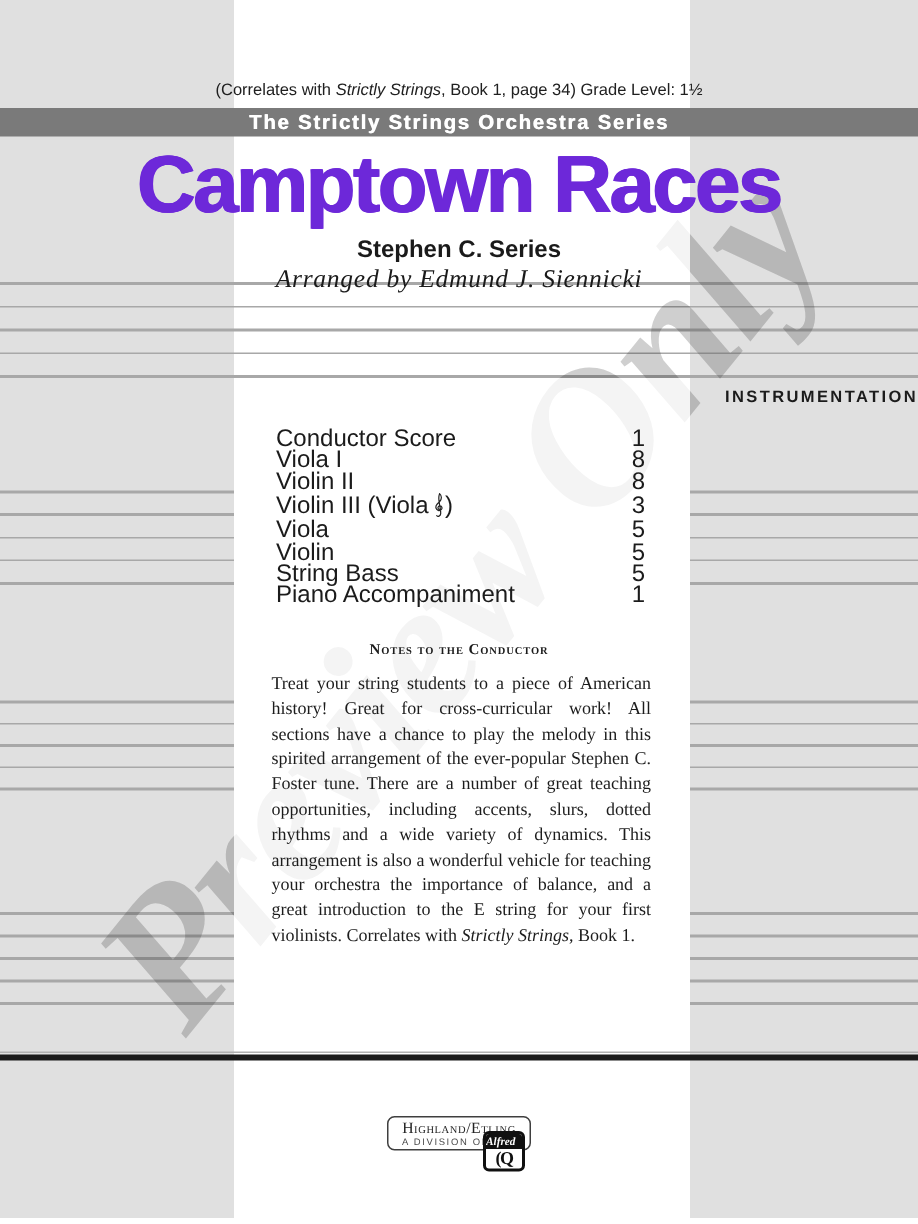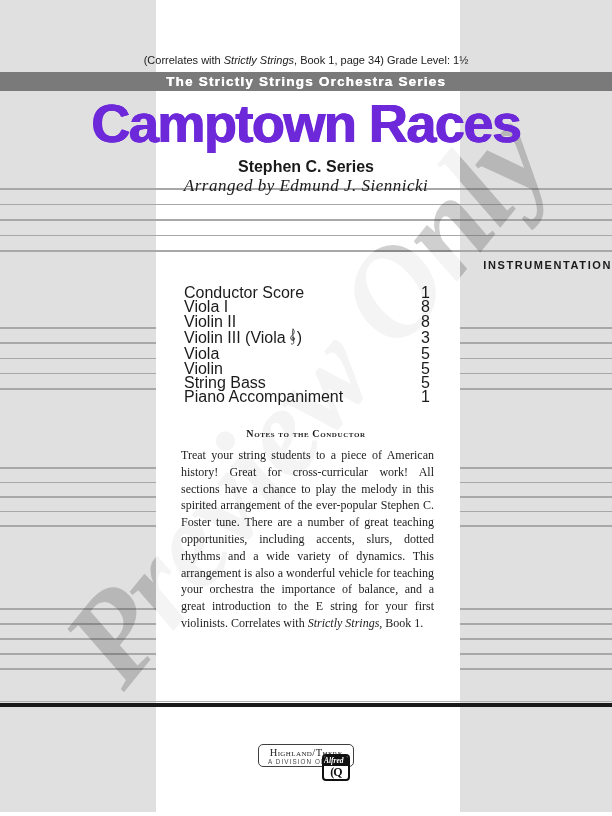--- a/index.html
+++ b/index.html
@@ -145,21 +145,21 @@
       <div class="instr-row">
         <span class="instr-label">Piano Accompaniment</span>
         <span class="instr-count">1</span>
       </div>
     </div>
 
   <div class="notes-heading">Notes to the Conductor</div>
   <div class="notes-body"><span>Treat your string students to a piece of American history! Great for cross-curricular work! All sections have a chance to play the melody in this spirited arrangement of the ever-popular Stephen C. Foster tune. There are a number of great teaching opportunities, including accents, slurs, dotted rhythms and a wide variety of dynamics. This arrangement is also a wonderful vehicle for teaching your orchestra the importance of balance, and a great introduction to the E string for your first violinists. Correlates with </span><i>Strictly Strings</i><span>, Book 1.</span></div>
 
   <div class="logo-box">
-    <div class="logo-name">Highland/There</div>
+    <div class="logo-name">Highland/Etling</div>
     <div class="logo-division">A division of</div>
   </div>
   <div class="alfred">
     <div class="alfred-top">Alfred</div>
     <div class="alfred-glyph">(Q</div>
   </div>
 
 </div>
 
 </body></html>

